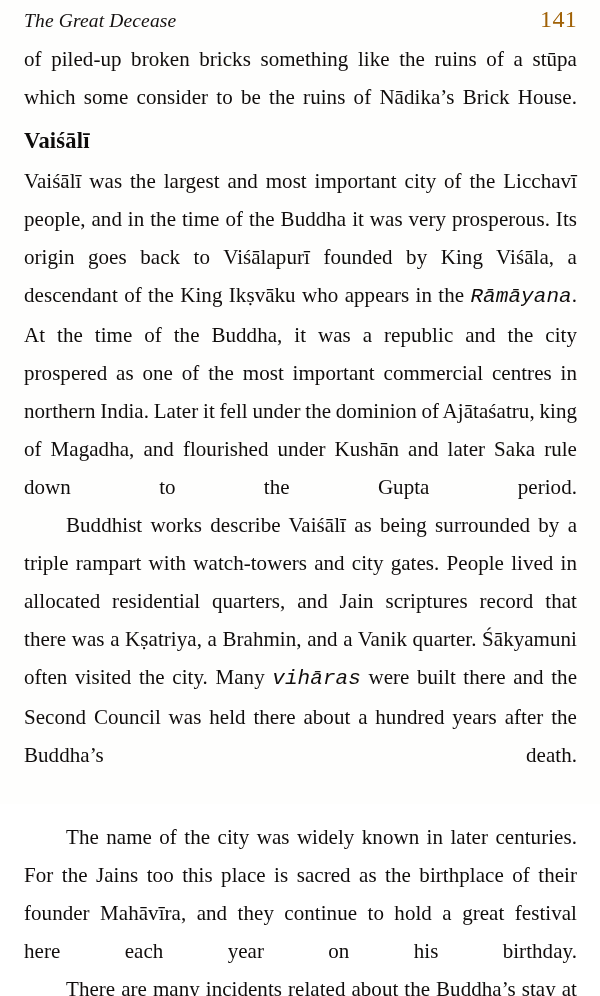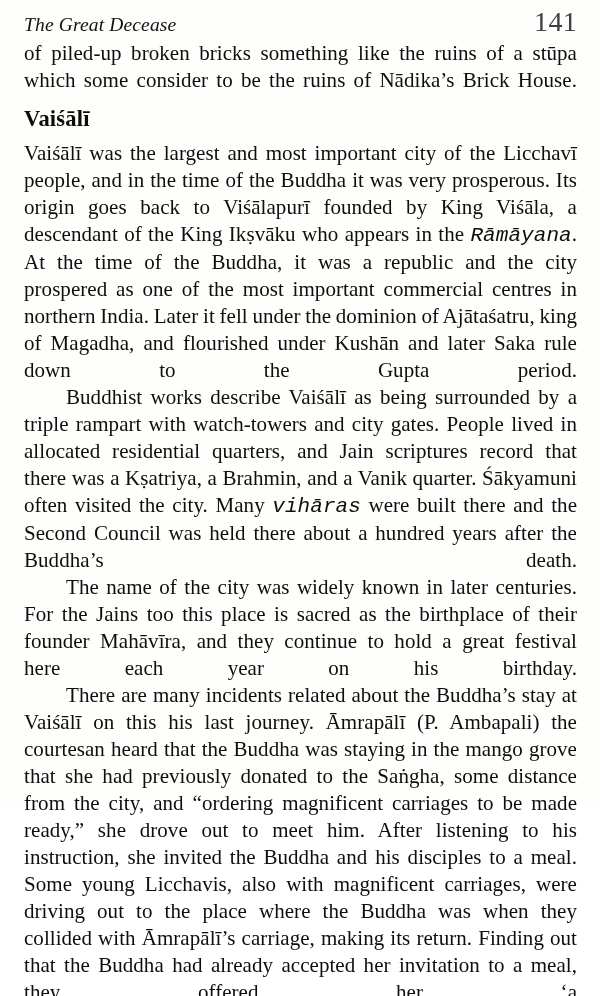--- a/index.html
+++ b/index.html
@@ -38,38 +38,38 @@
     justify-content: space-between;
   }
   .running-head-title {
     font-style: italic;
     font-size: 19.5px;
     letter-spacing: 0.15px;
     color: #141110;
     white-space: nowrap;
   }
   .running-head-folio {
-    font-size: 28px;
+    font-size: 24px;
     letter-spacing: 0.3px;
-    color: #404040;
+    color: #a16207;
     white-space: nowrap;
   }
 
   
   .textblock {
     position: absolute;
     left: 24px;
     top: 40px;
     width: 553px;
   }
 
   .para {
     margin: 0;
     font-size: 21px;
-    line-height: 27px;
+    line-height: 38px;
     text-align: justify;
     text-justify: inter-word;
     color: #100d0c;
     letter-spacing: 0.05px;
     word-spacing: 0.2px;
     hyphens: none;
   }
   .para.continued { text-indent: 0; }
   .para.indented  { text-indent: 42px; }
 
@@ -85,21 +85,21 @@
     color: #0d0b0a;
   }
 
   .sp-after-opening { height: 10px; }
   .sp-after-heading { height: 6px; }
 
   em.title-italic { font-style: italic; font-family: Liberation Mono, monospace; }
 
   
   .tight { word-spacing: -0.6px; }
-  .loose { word-spacing: 1.1px; }
+  .loose { word-spacing: 1.1px; margin-top: 44px; }
 </style>
 </head>
 <body>
 
 <div class="page">
 
   <div class="running-head">
     <span class="running-head-title">The Great Decease</span>
     <span class="running-head-folio">141</span>
   </div>

